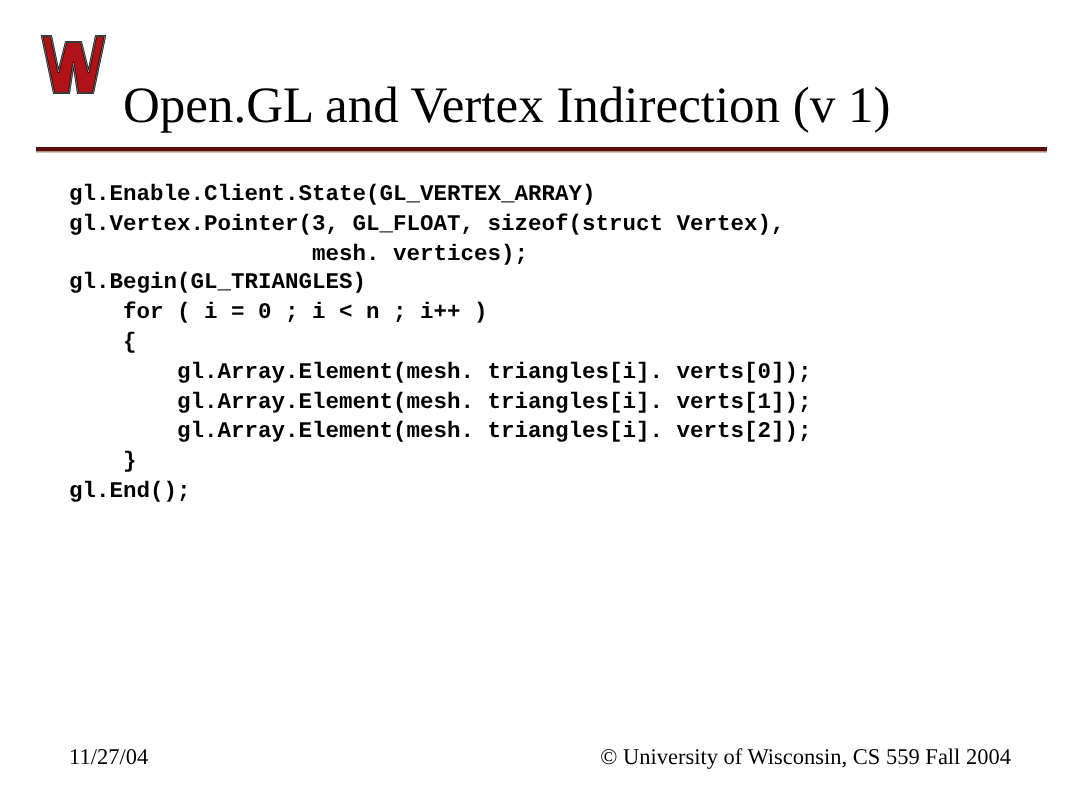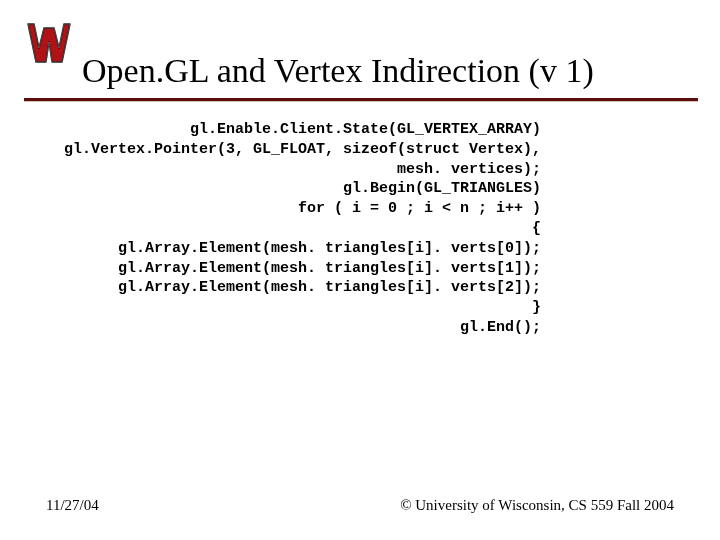--- a/index.html
+++ b/index.html
@@ -56,21 +56,20 @@
   .code-block {
     position: absolute;
     top: 120px;
     left: 46px;
     font-family: "Courier New", Courier, monospace;
     font-size: 15px;
     font-weight: bold;
     color: #000;
     white-space: pre;
     line-height: 1.32;
-    text-align: right;
   }
   .footer {
     position: absolute;
     bottom: 26px;
     left: 46px;
     right: 46px;
     font-size: 15px;
     color: #000;
   }
   .footer-date {

